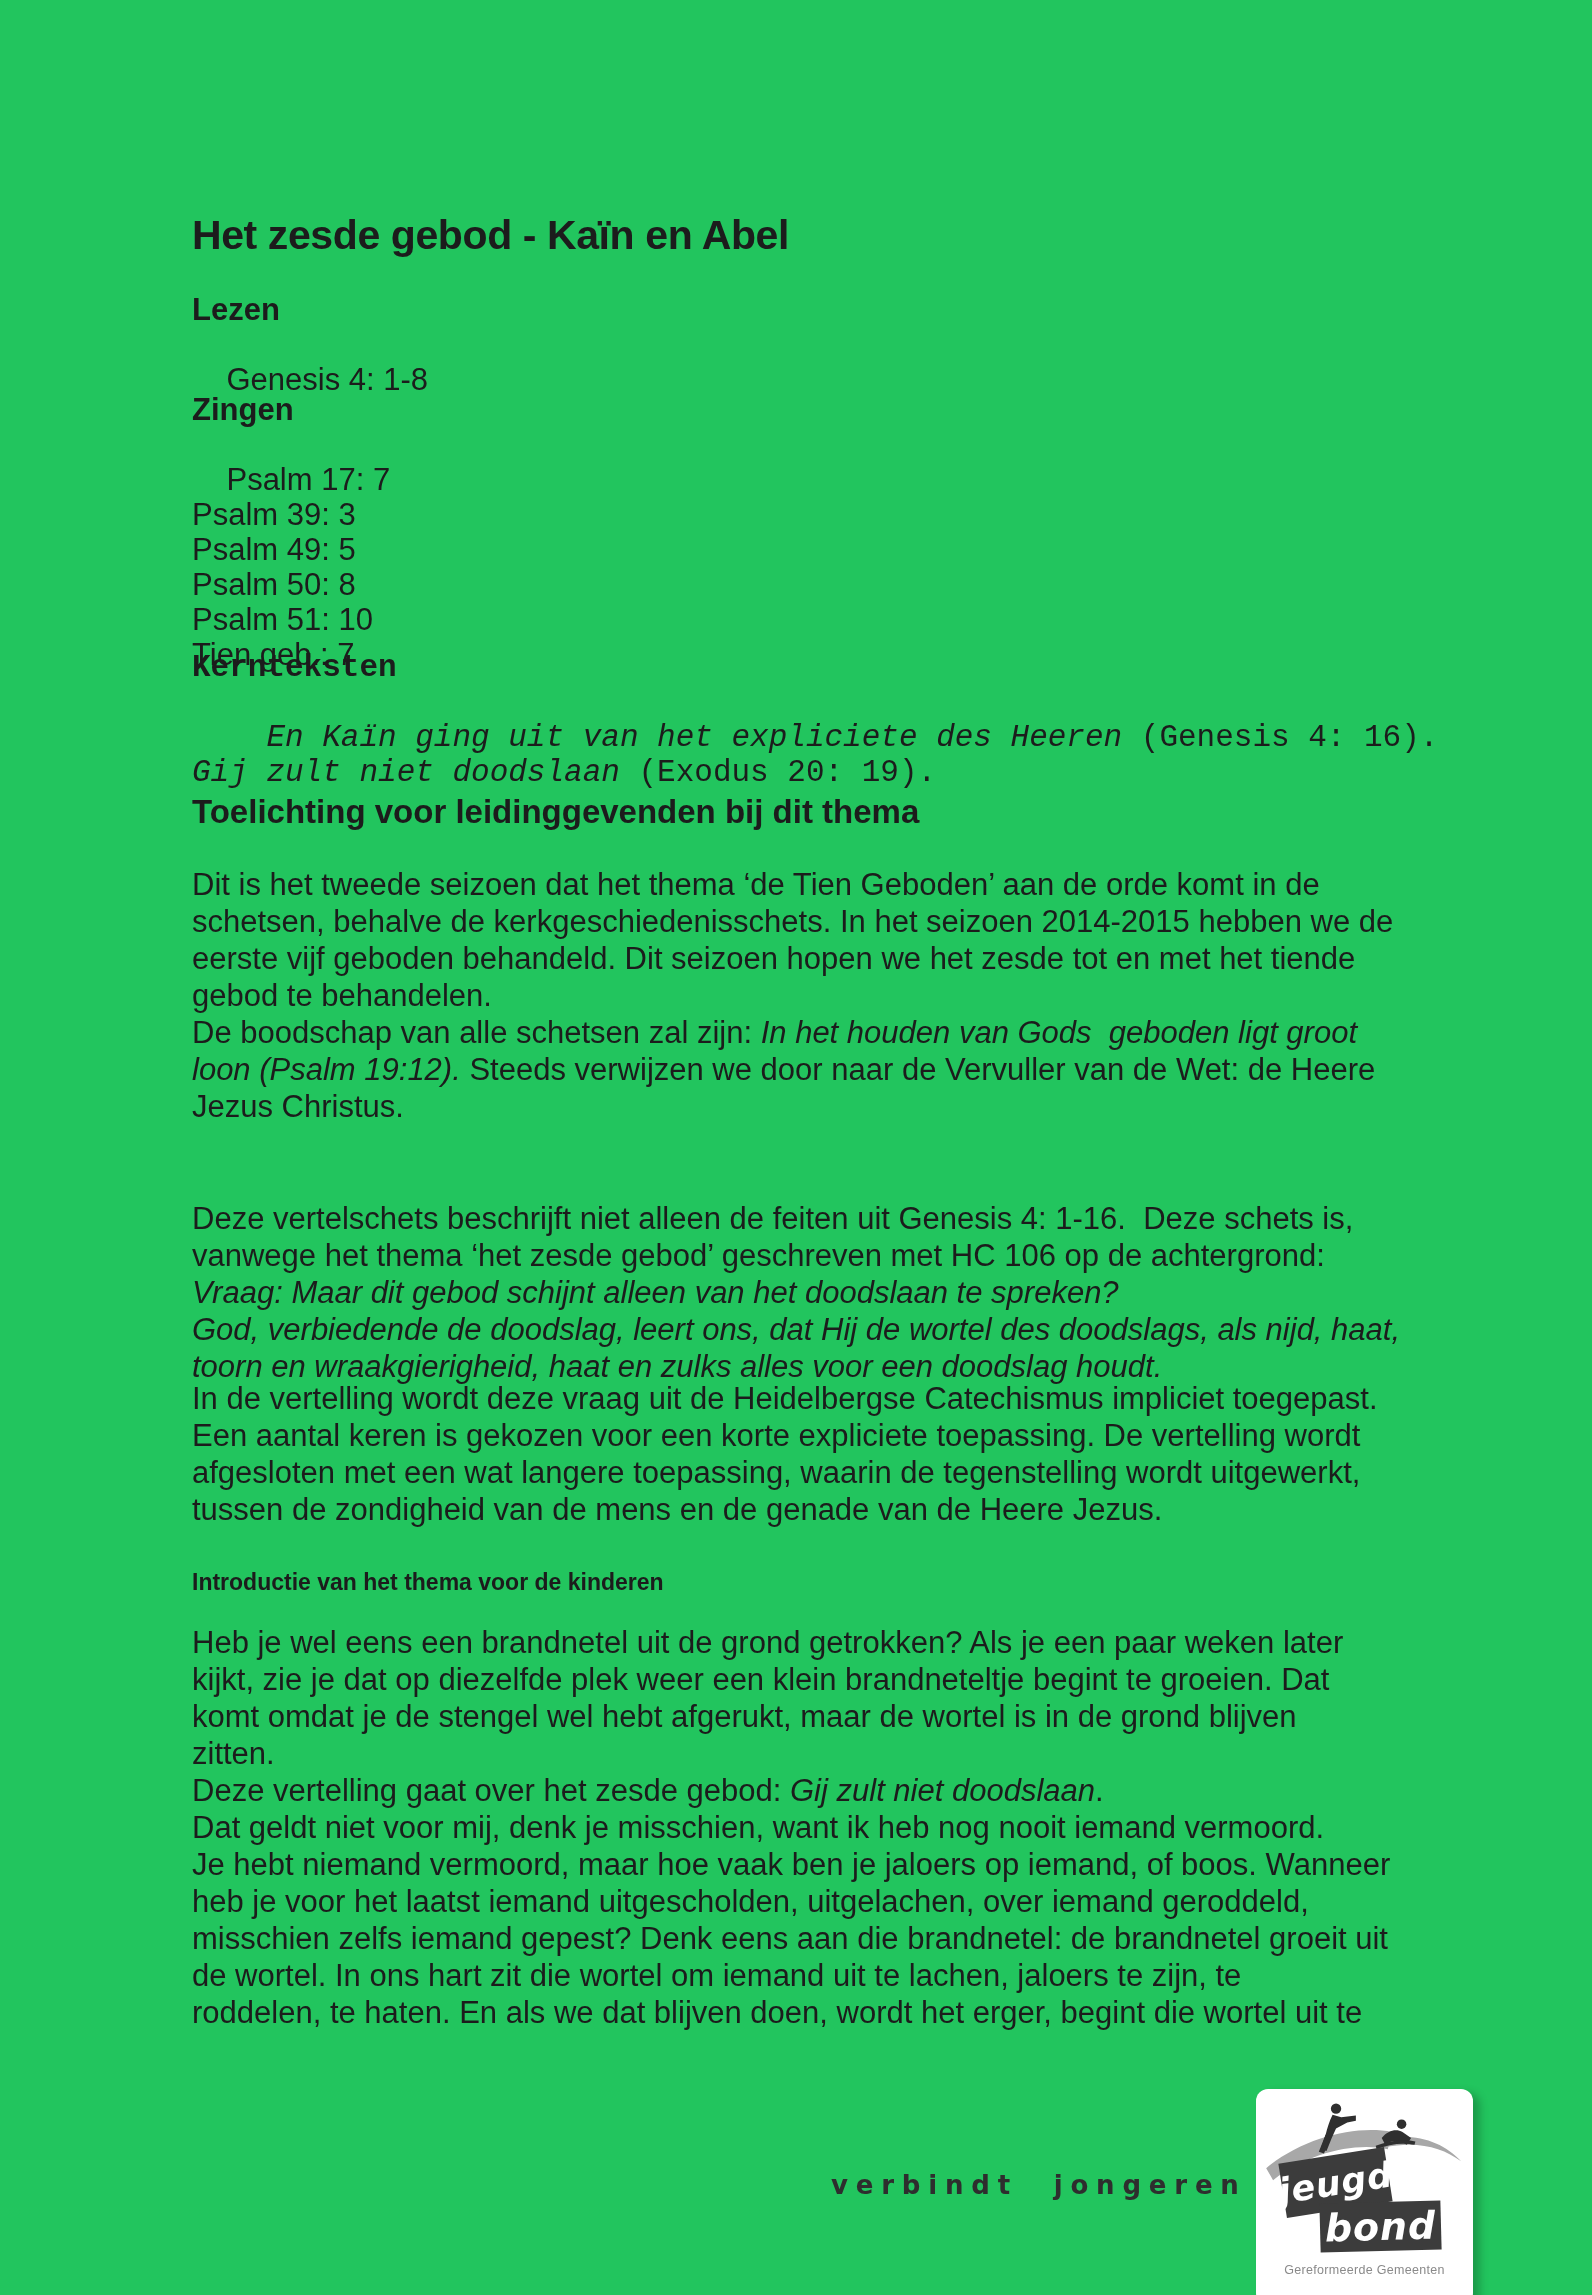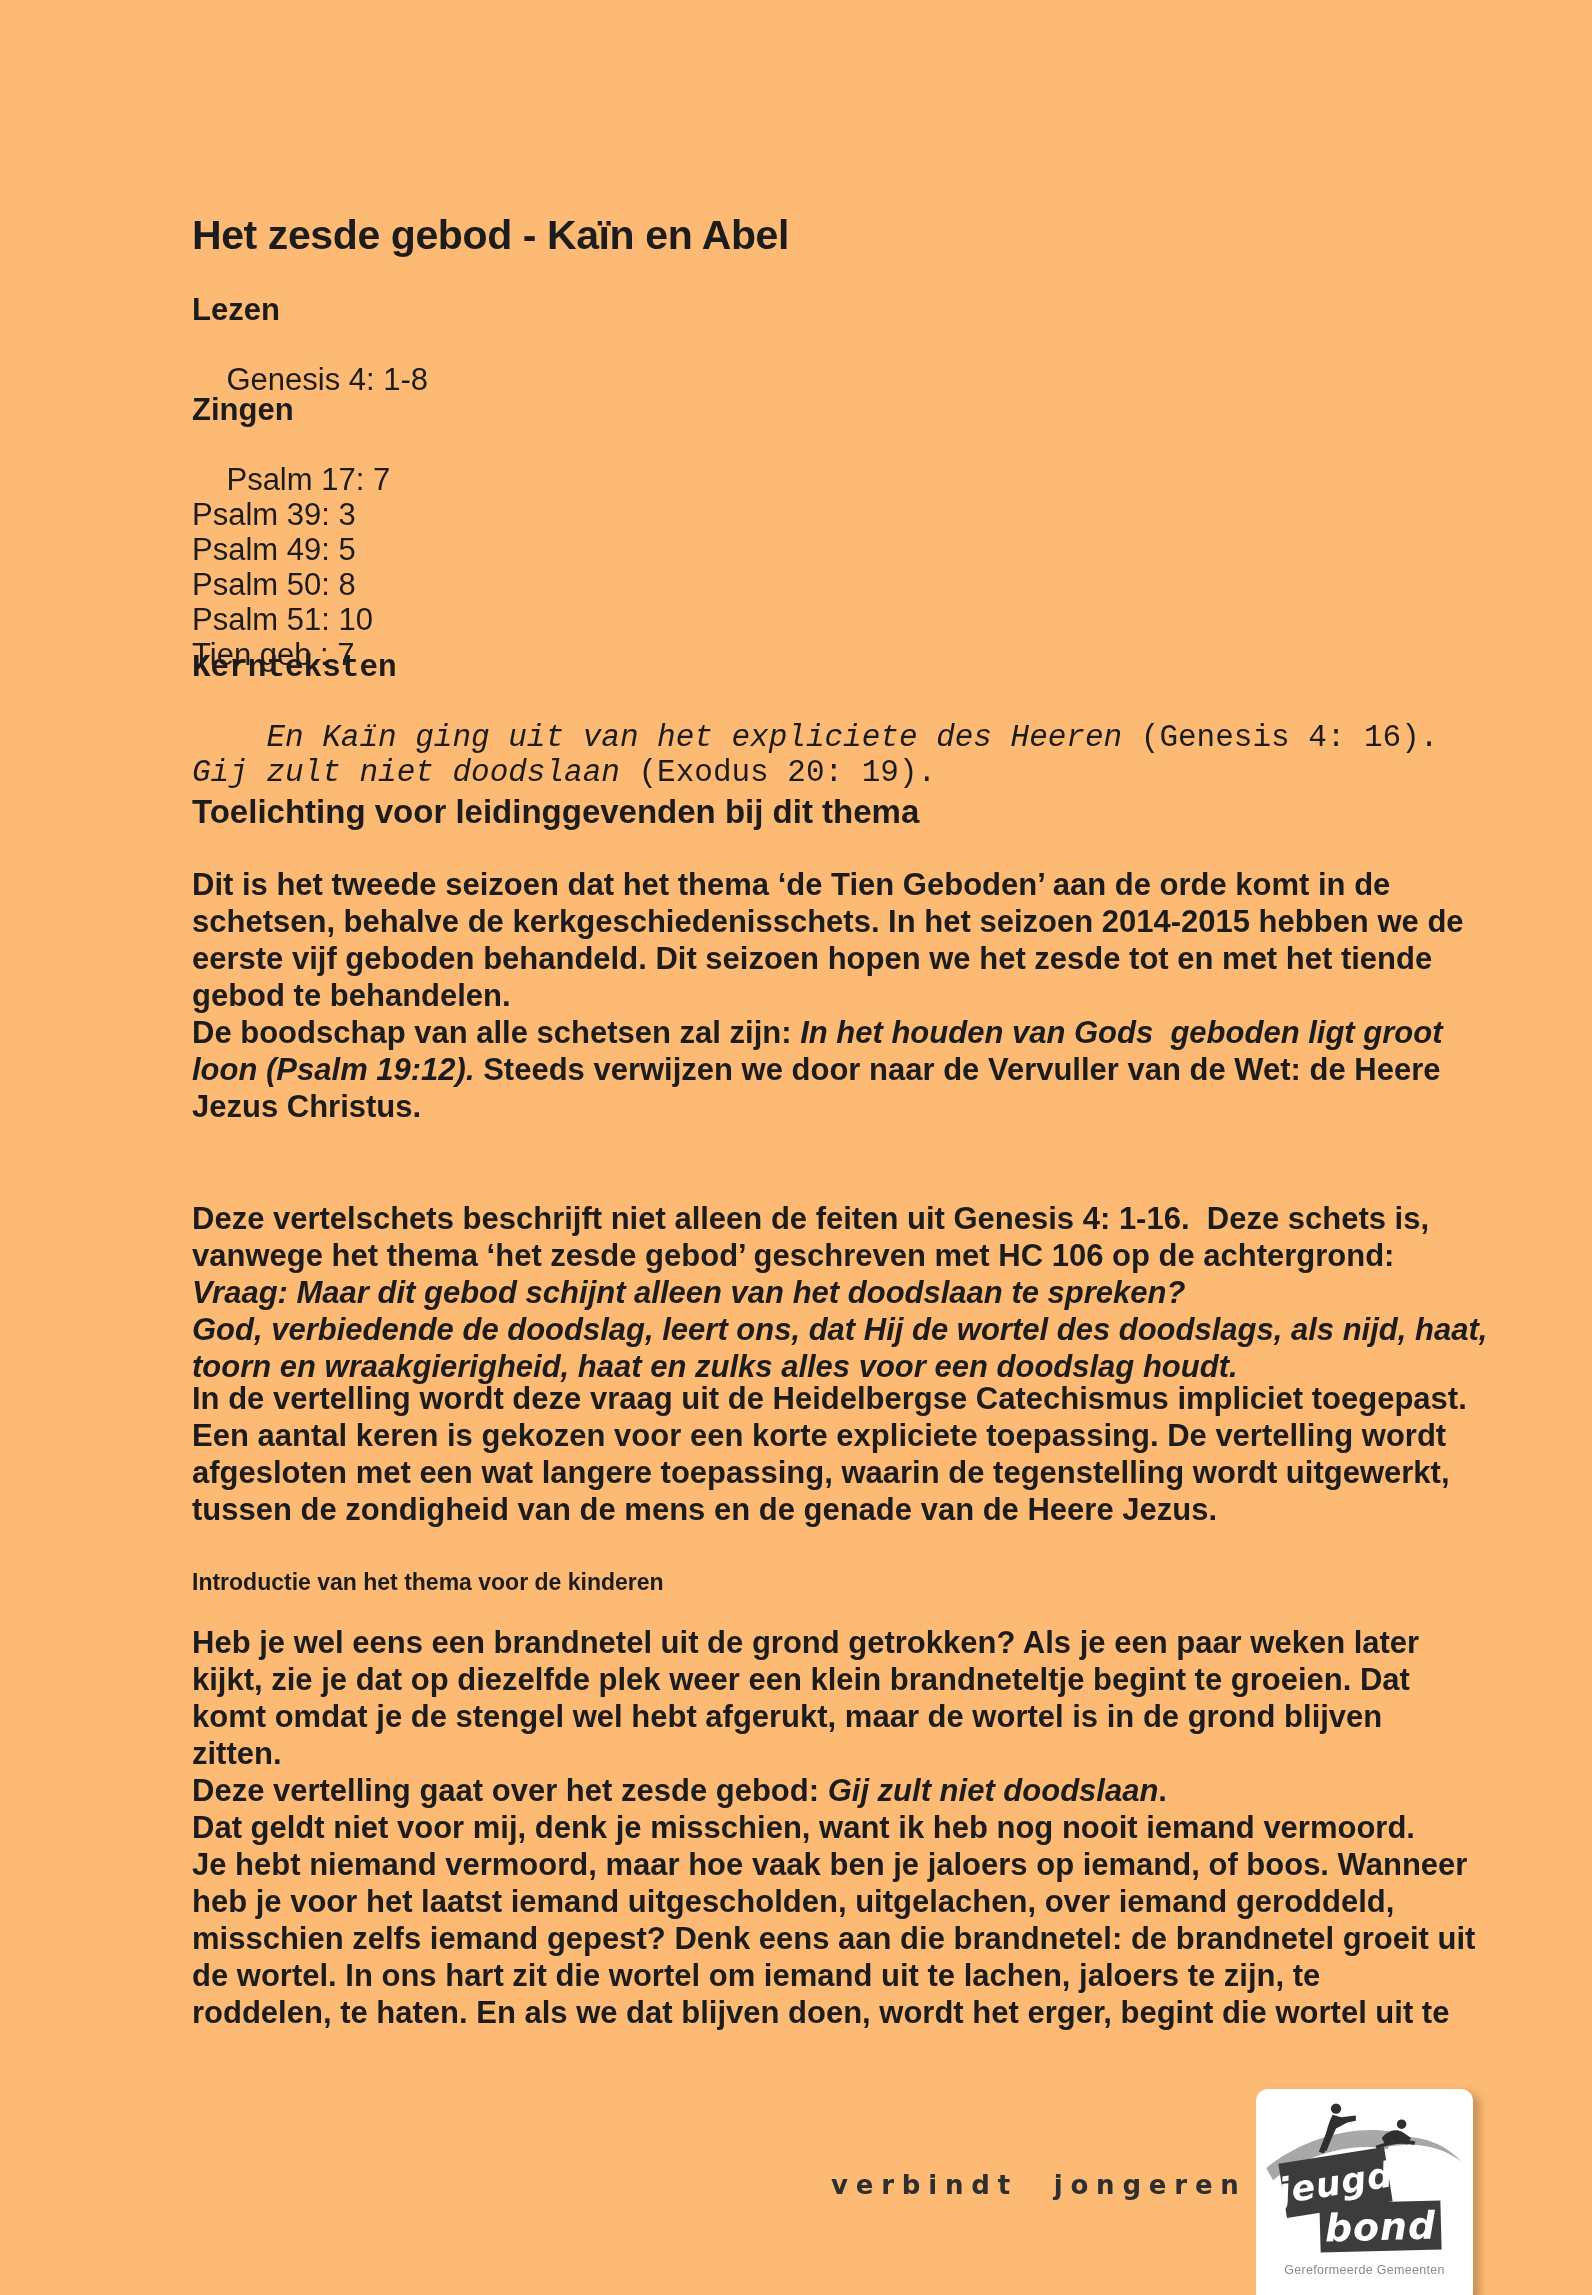--- a/index.html
+++ b/index.html
@@ -1,19 +1,19 @@
 <!DOCTYPE html>
 <html style="font-size:14px"><head>
 <meta charset="utf-8">
 <style>
   html,body{margin:0;padding:0;background:#e8e8e8;}
   .page{
     position:relative;
     width:1592px;height:2295px;
-    background:#fdba74;
+    background:#22c55e;
     overflow:hidden;
     font-family:"Liberation Sans",sans-serif;
     color:#1c1c1c;
   }
   .abs{position:absolute;left:192px;}
   .title{
     top:211px;
     font-size:41px;font-weight:bold;line-height:48px;
     letter-spacing:-0.4px;
   }
@@ -21,21 +21,21 @@
     font-size:31px;line-height:35px;white-space:pre-wrap;
   }
   .block .hd{font-weight:bold;}
   .lezen{top:292px;}
   .zingen{top:392px;}
   .kern{top:650px;font-family:Liberation Mono, monospace;}
   .h1{
     top:790px;font-size:33px;font-weight:bold;line-height:43px;
   }
   .para{
-    font-size:31px;line-height:37px;white-space:pre-wrap;font-weight:bold;
+    font-size:31px;line-height:37px;white-space:pre-wrap;
   }
   .p1{top:866px;}
   .p2{top:1200px;}
   .p3{top:1380px;}
   .h2{top:1564px;font-size:23px;font-weight:bold;line-height:36px;}
   .p4{top:1624px;}
   .it{font-style:italic;}
   .tagline{
     top:2170px;left:831px;
     font-family:"DejaVu Sans",sans-serif;

